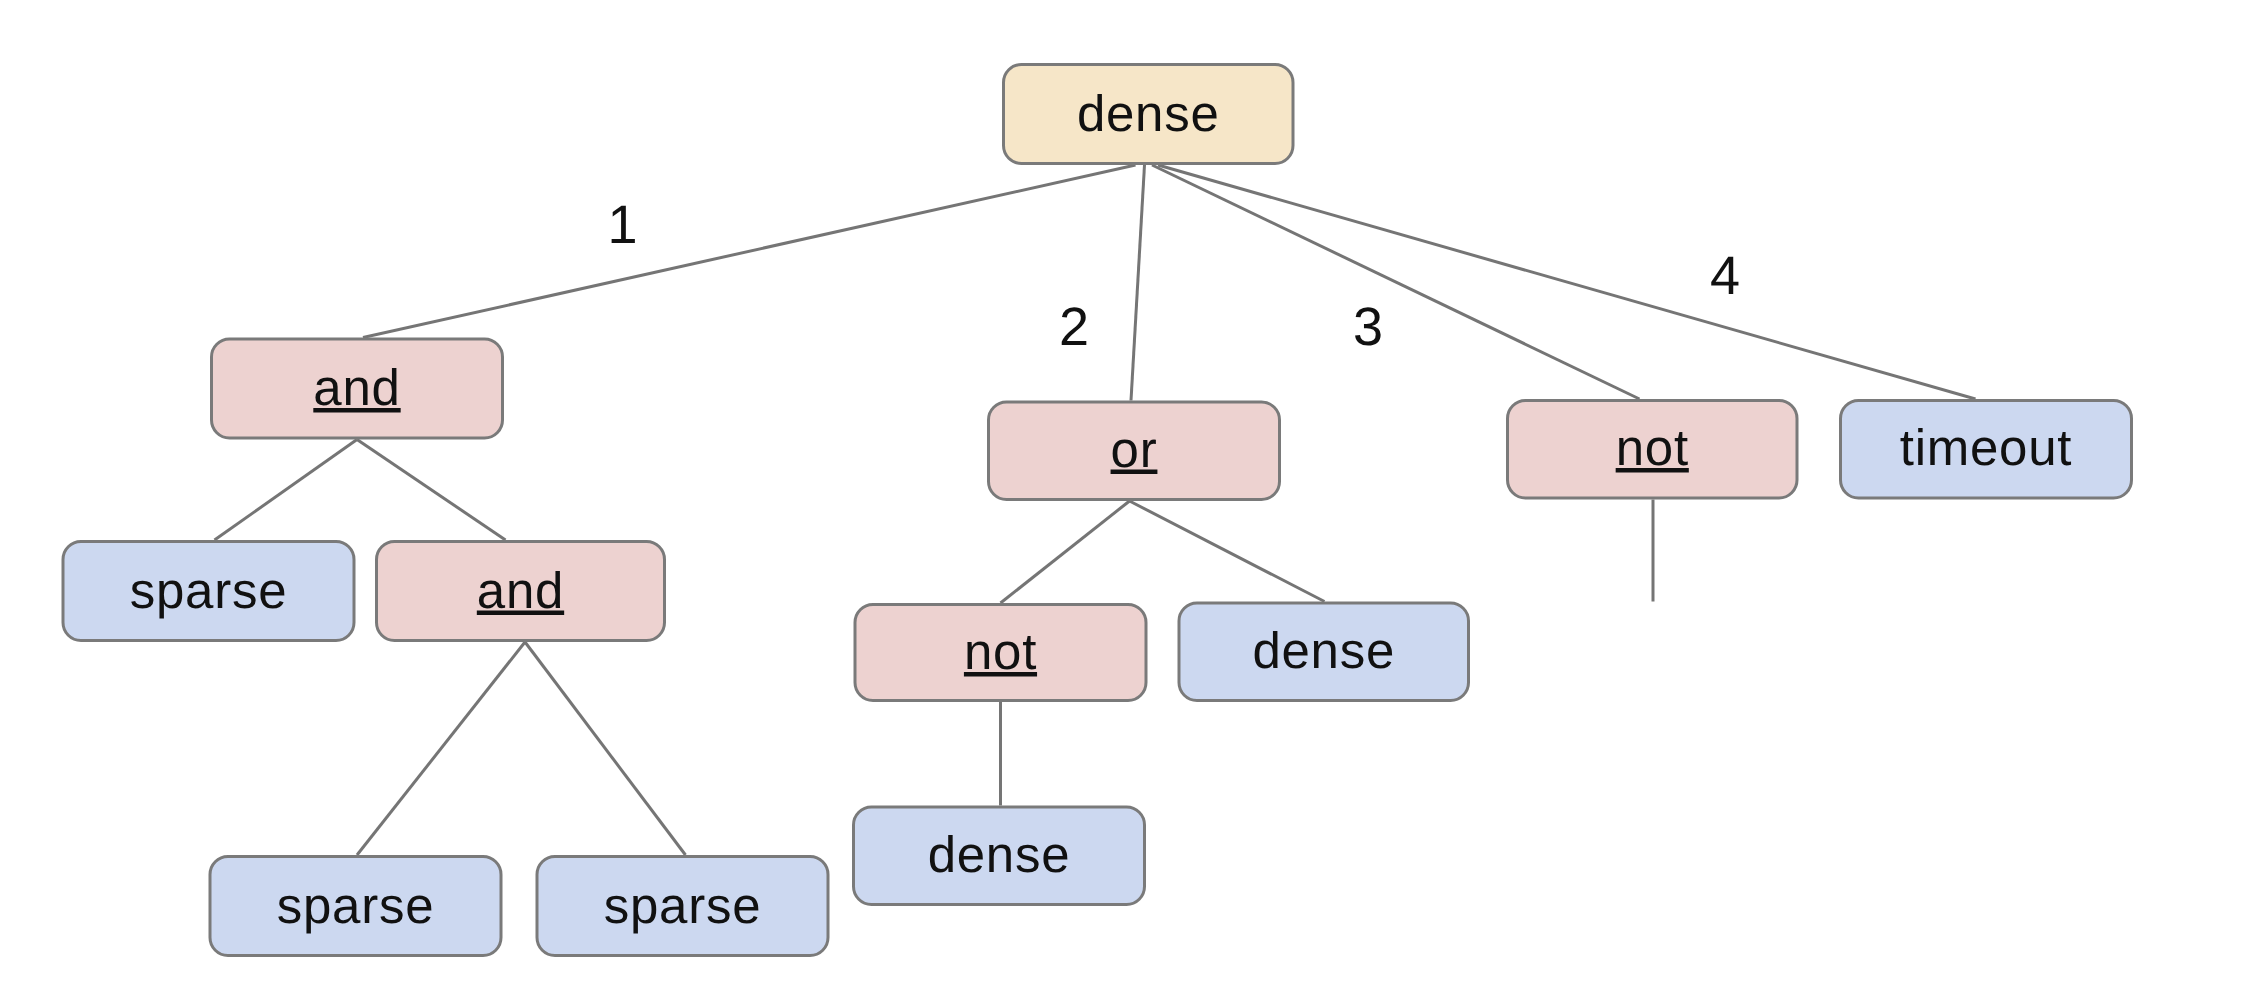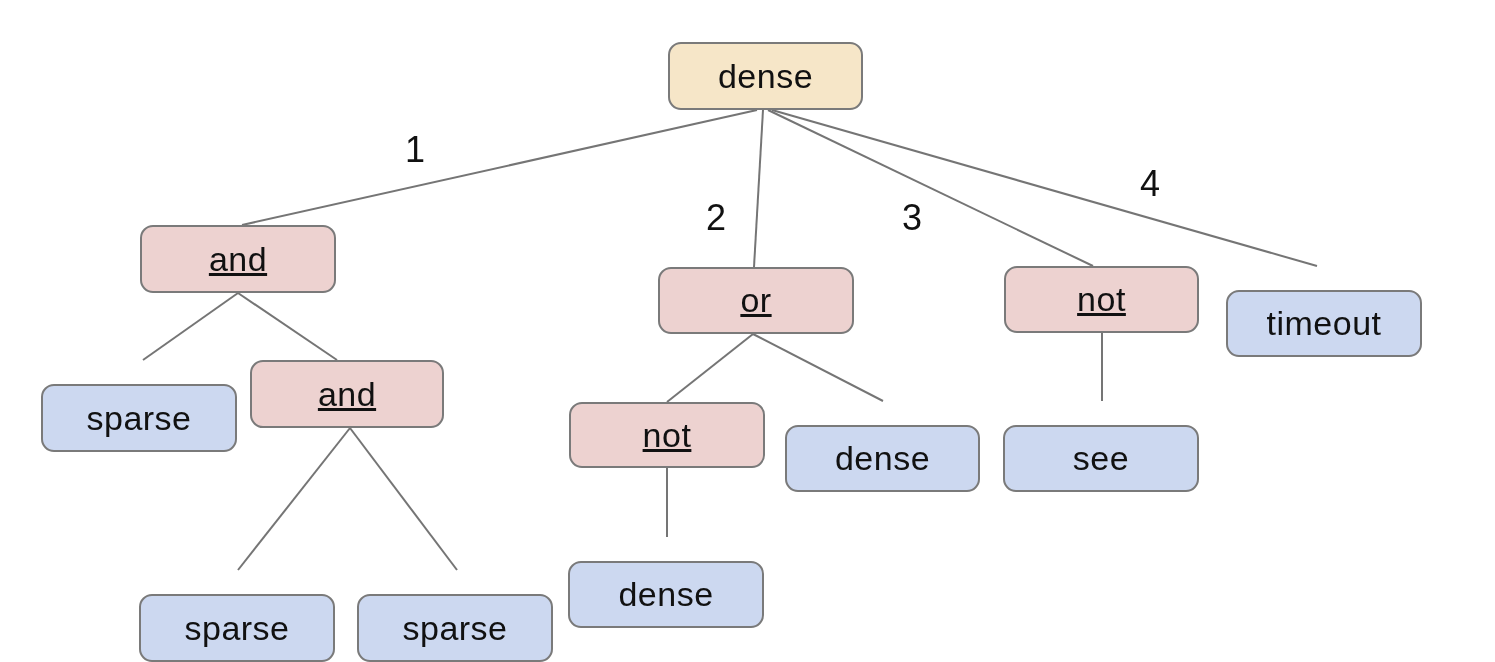--- a/index.html
+++ b/index.html
@@ -39,21 +39,21 @@
     justify-content: center;
     box-sizing: border-box;
     border: 2px solid var(--border-color, #7a7a7a);
     border-radius: 13px;
     font-size: 34px;
     color: var(--text-color, #111111);
     letter-spacing: 0.5px;
   }
   .node.root     { background: var(--root-fill, #f6e6c8); }
   .node.operator { background: var(--operator-fill, #edd2d0); text-decoration: underline; }
-  .node.leaf     { background: var(--leaf-fill, #ccd8f0); margin-top: 24px; }
+  .node.leaf     { background: var(--leaf-fill, #ccd8f0); }
 </style>
 </head>
 <body>
 
 <div class="canvas" style="width: 1495px; height: 662px; background: rgb(255, 255, 255);">
   <svg class="edge-layer" xmlns="http://www.w3.org/2000/svg" viewBox="0 0 1495 662">
       <line x1="757" y1="110" x2="242" y2="225"></line>
       <text x="415" y="162">1</text>
       <line x1="763" y1="110" x2="754" y2="267"></line>
       <text x="716" y="230">2</text>
@@ -90,23 +90,20 @@
     </div>
     <div class="node operator" style="left: 250px; top: 360px; width: 194px; height: 68px;">
       <span>and</span>
     </div>
     <div class="node operator" style="left: 569px; top: 402px; width: 196px; height: 66px;">
       <span>not</span>
     </div>
     <div class="node leaf" style="left: 785px; top: 401px; width: 195px; height: 67px;">
       <span>dense</span>
     </div>
-    <div class="node leaf" style="left: 1003px; top: 401px; width: 196px; height: 67px;">
-      <span>see</span>
-    </div>
     <div class="node leaf" style="left: 568px; top: 537px; width: 196px; height: 67px;">
       <span>dense</span>
     </div>
     <div class="node leaf" style="left: 139px; top: 570px; width: 196px; height: 68px;">
       <span>sparse</span>
     </div>
     <div class="node leaf" style="left: 357px; top: 570px; width: 196px; height: 68px;">
       <span>sparse</span>
     </div>
   </div>

